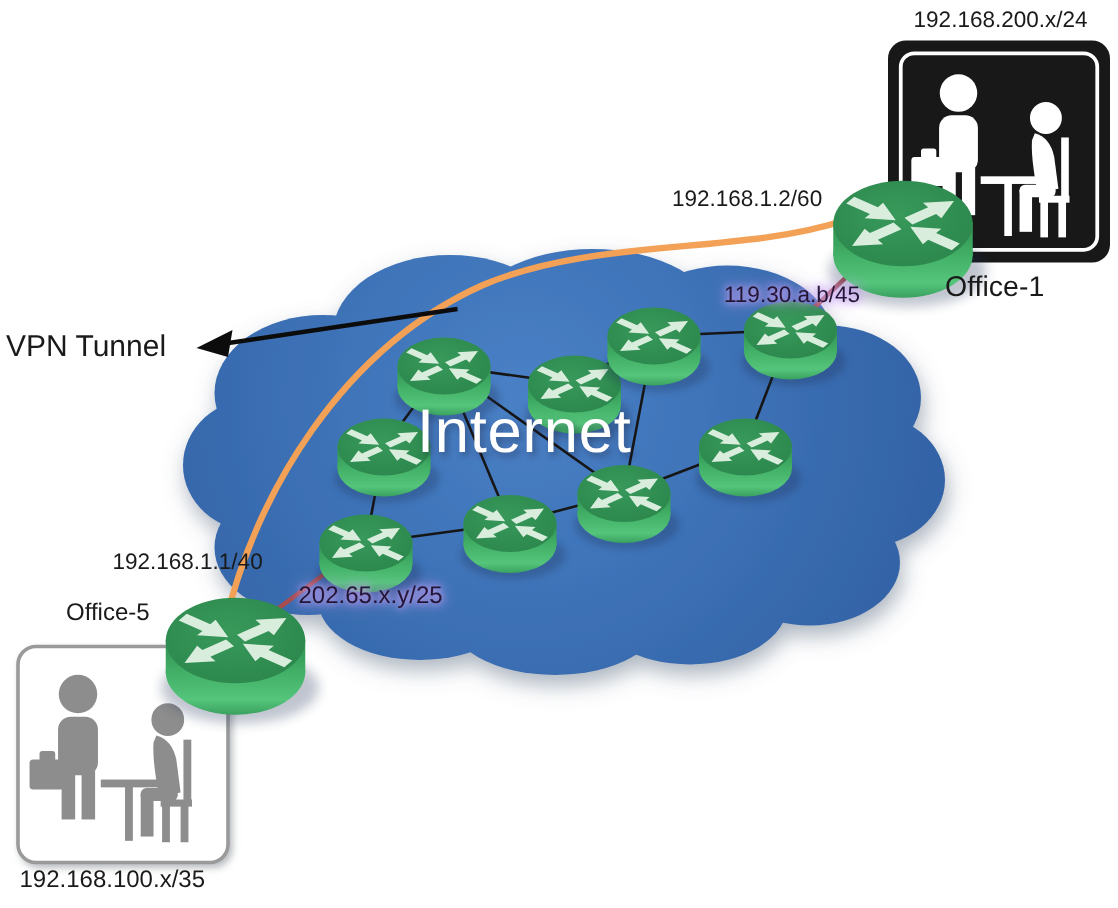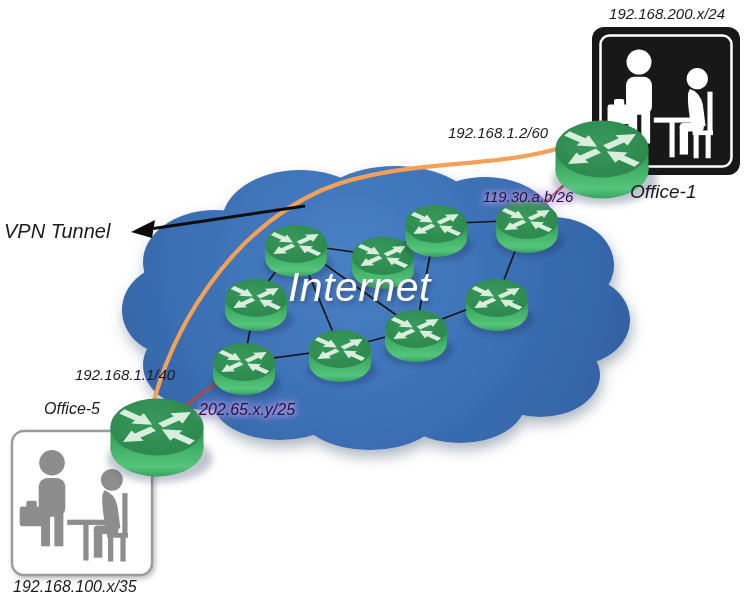--- a/index.html
+++ b/index.html
@@ -3,21 +3,21 @@
 <meta charset="utf-8">
 <style>
   html,body{margin:0;padding:0;background:#ffffff;}
   .stage{
     position:relative;width:745px;height:605px;background:#ffffff;overflow:hidden;
     font-family:"Liberation Sans",sans-serif;
   }
   .stage > svg{position:absolute;left:0;top:0;}
   .lbl{
     position:absolute;white-space:nowrap;color:#1a1a1a;
-    font-family:"Liberation Sans",sans-serif;line-height:1.15;font-style:italic;
+    font-family:"Liberation Sans",sans-serif;line-height:1.15;
   }
   .glow{
     color:#241536;
     text-shadow:0 0 4px var(--glow,#c5a0f2),0 0 7px var(--glow,#c5a0f2),0 0 12px var(--glow,#c5a0f2);
   }
   .internet-lbl{
     color:#ffffff;font-size:41px;letter-spacing:.5px;
     text-shadow:2px 3px 5px rgba(30,30,55,.40);
   }
   line.edge{stroke:#161616;stroke-width:1.7;}
@@ -153,32 +153,32 @@
         <use href="#router" transform="translate(256,298) scale(1)"></use>
         <use href="#router" transform="translate(497,298) scale(1)"></use>
         <use href="#router" transform="translate(416,329) scale(1)"></use>
         <use href="#router" transform="translate(244,362) scale(1)"></use>
         <use href="#router" transform="translate(340,349) scale(1)"></use>
         <use href="#router" transform="translate(602,149) scale(1.5)"></use>
         <use href="#router" transform="translate(157,427) scale(1.5)"></use>
       </g>
   </svg>
 
-  <div class="lbl internet-lbl" style="left:262px;top:264px;width:195px;text-align:center;">Internet</div>
+  <div class="lbl internet-lbl" style="left:252px;top:264px;width:195px;text-align:center;">Internet</div>
 
   <div class="lbl" style="left:597px;top:5px;width:128px;text-align:right;font-size:15px;">192.168.200.x/24</div>
 
   <div class="lbl" style="left:448px;top:124px;font-size:15px;">192.168.1.2/60</div>
 
-  <div class="lbl glow" style="left:468px;top:188px;width:120px;text-align:center;font-size:15px;">119.30.a.b/26</div>
+  <div class="lbl glow" style="left:468px;top:188px;width:120px;text-align:center;font-size:15px;">119.30.a.b/45</div>
 
   <div class="lbl" style="left:630px;top:181px;font-size:19px;text-align:right;">Office-1</div>
 
   <div class="lbl" style="left:4px;top:220px;font-size:20px;">VPN Tunnel</div>
 
   <div class="lbl" style="left:75px;top:366px;font-size:15px;">192.168.1.1/40</div>
 
   <div class="lbl" style="left:44px;top:400px;font-size:16px;">Office-5</div>
 
-  <div class="lbl glow" style="left:199px;top:389px;font-size:16px;margin-top:12px;">202.65.x.y/25</div>
+  <div class="lbl glow" style="left:199px;top:389px;font-size:16px;">202.65.x.y/25</div>
 
   <div class="lbl" style="left:13px;top:578px;font-size:16px;">192.168.100.x/35</div>
 </div>
 
 </body></html>

